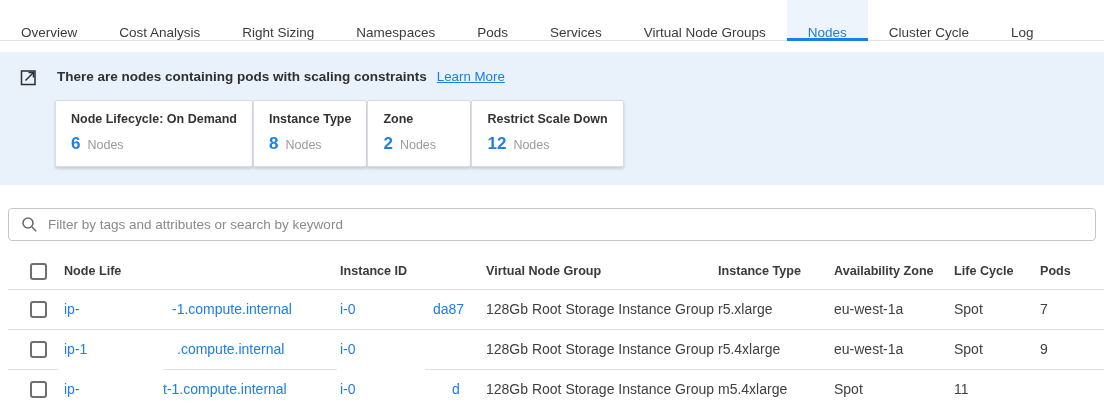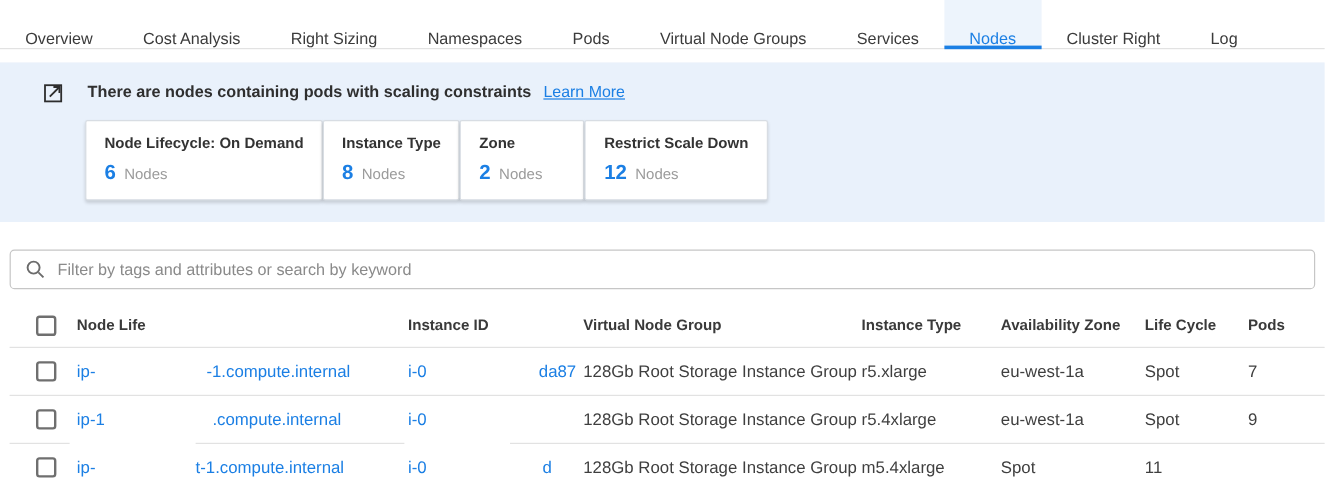--- a/index.html
+++ b/index.html
@@ -14,21 +14,21 @@
   *{box-sizing:border-box;margin:0;padding:0;}
   html,body{width:1104px;height:404px;overflow:hidden;background:#fff;
     font-family:"Liberation Sans","DejaVu Sans",sans-serif;}
   
   .tabbar{display:flex;height:41px;border-bottom:1px solid var(--divider);align-items:stretch;}
   .tab{display:flex;align-items:flex-end;padding:0 21px;font-size:13.5px;color:#3b3b3b;
     position:relative;white-space:nowrap;cursor:pointer;}
   .tab.active{color:var(--accent);background:var(--tab-active-bg);}
   .tab.active::after{content:"";position:absolute;left:0;right:0;bottom:-1px;height:3px;background:var(--accent);}
   
-  .banner{margin-top:11px;background:var(--banner-bg);padding:15px 36px 18px;}
+  .banner{margin-top:11px;background:var(--banner-bg);padding:15px 20px 18px;}
   .banner-head{display:flex;align-items:center;gap:18px;}
   .banner-msg{font-size:13.5px;font-weight:700;color:#2f2f2f;}
   .banner-link{font-size:13.3px;color:var(--accent);text-decoration:underline;margin-left:-8px;cursor:pointer;}
   .cards{display:flex;gap:0;margin:14px 0 0 35px;}
   .card{background:#fff;border:1px solid #d8dde3;border-radius:2px;
     box-shadow:0 2px 3px rgba(0,0,0,0.15);padding:11px 15px 12px;min-width:104px;}
   .card-title{font-size:12.5px;font-weight:700;color:var(--text-dark);white-space:nowrap;}
   .card-line{margin-top:8px;display:flex;align-items:baseline;gap:7px;}
   .card-count{font-size:17px;font-weight:600;color:var(--accent);}
   .card-unit{font-size:12.5px;color:var(--text-muted);}
@@ -64,30 +64,30 @@
   <div class="tab">
       <span>Right Sizing</span>
     </div>
   <div class="tab">
       <span>Namespaces</span>
     </div>
   <div class="tab">
       <span>Pods</span>
     </div>
   <div class="tab">
+      <span>Services</span>
+    </div>
+  <div class="tab">
       <span>Virtual Node Groups</span>
-    </div>
-  <div class="tab">
-      <span>Services</span>
     </div>
   <div class="tab active">
       <span>Nodes</span>
     </div>
   <div class="tab">
-      <span>Cluster Right</span>
+      <span>Cluster Cycle</span>
     </div>
   <div class="tab">
       <span>Log</span>
     </div>
 </nav>
 
 <section class="banner">
   <div class="banner-head">
     <span style="display:flex;">
       <svg width="19" height="19" viewBox="0 0 19 19" fill="none" stroke="#2d2d2d" stroke-width="1.5">
@@ -158,21 +158,21 @@
   <div class="grid row">
     <div class="cbcell">
         <span class="cb"></span>
       </div>
     <div class="cell linkcell">
       <span>ip-</span>
       <span class="suffix" style="left:108px;">-1.compute.internal</span>
     </div>
     <div class="cell linkcell">
       <span>i-0</span>
-      <span class="suffix" style="left:93px;margin-left:16px;">da87</span>
+      <span class="suffix" style="left:93px;">da87</span>
     </div>
     <div class="cell">128Gb Root Storage Instance Group</div>
     <div class="cell">r5.xlarge</div>
     <div class="cell">eu-west-1a</div>
     <div class="cell">Spot</div>
     <div class="cell">7</div>
   </div>
 
   <div class="grid row">
     <div class="cbcell">

